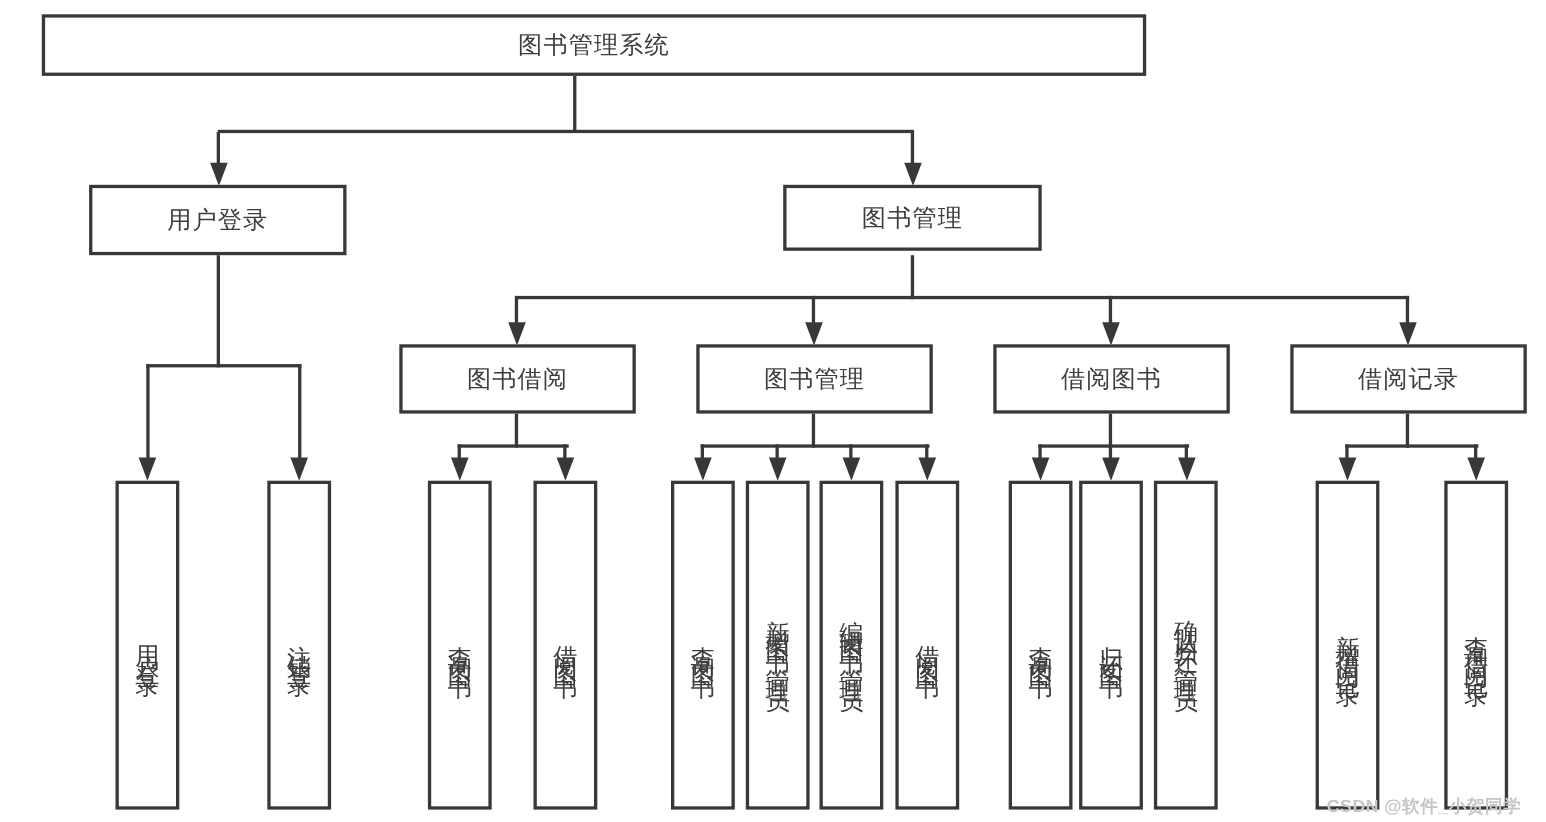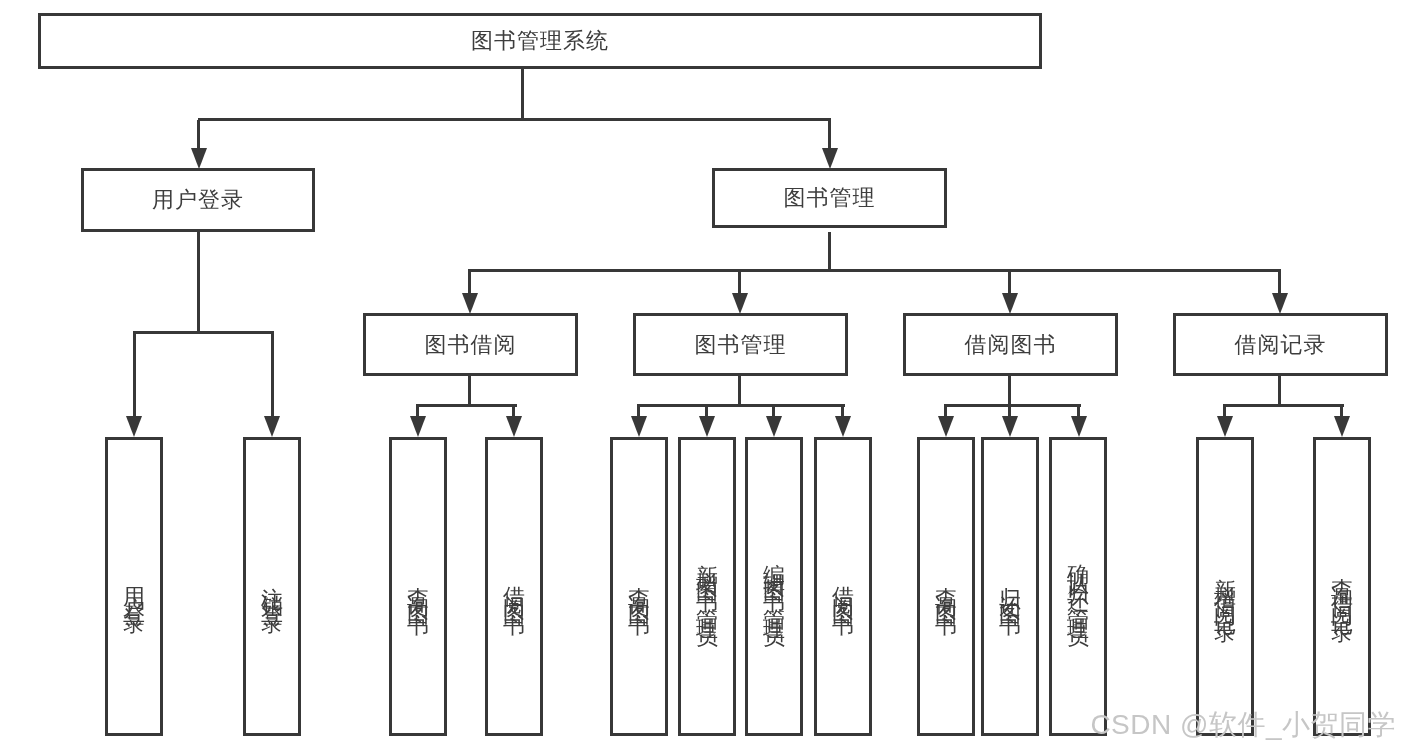--- a/index.html
+++ b/index.html
@@ -63,26 +63,27 @@
   }
   .arr{
     position:absolute;
     width:0;height:0;
     border-left:8px solid transparent;
     border-right:8px solid transparent;
     border-top:21px solid var(--line);
   }
   .watermark{
     position:absolute;
-    right:9px;
+    right:22px;
     bottom:3px;
-    font-size:28px;
+    font-size:16px;
     letter-spacing:0.5px;
     color:var(--watermark);
     z-index:5;
+    font-weight:bold;
   }
 </style>
 </head>
 <body>
 
 <div class="canvas">
 
   <div class="node" style="left:38px;top:13px;width:1004px;height:56px">
     <span>图书管理系统</span>
   </div>

